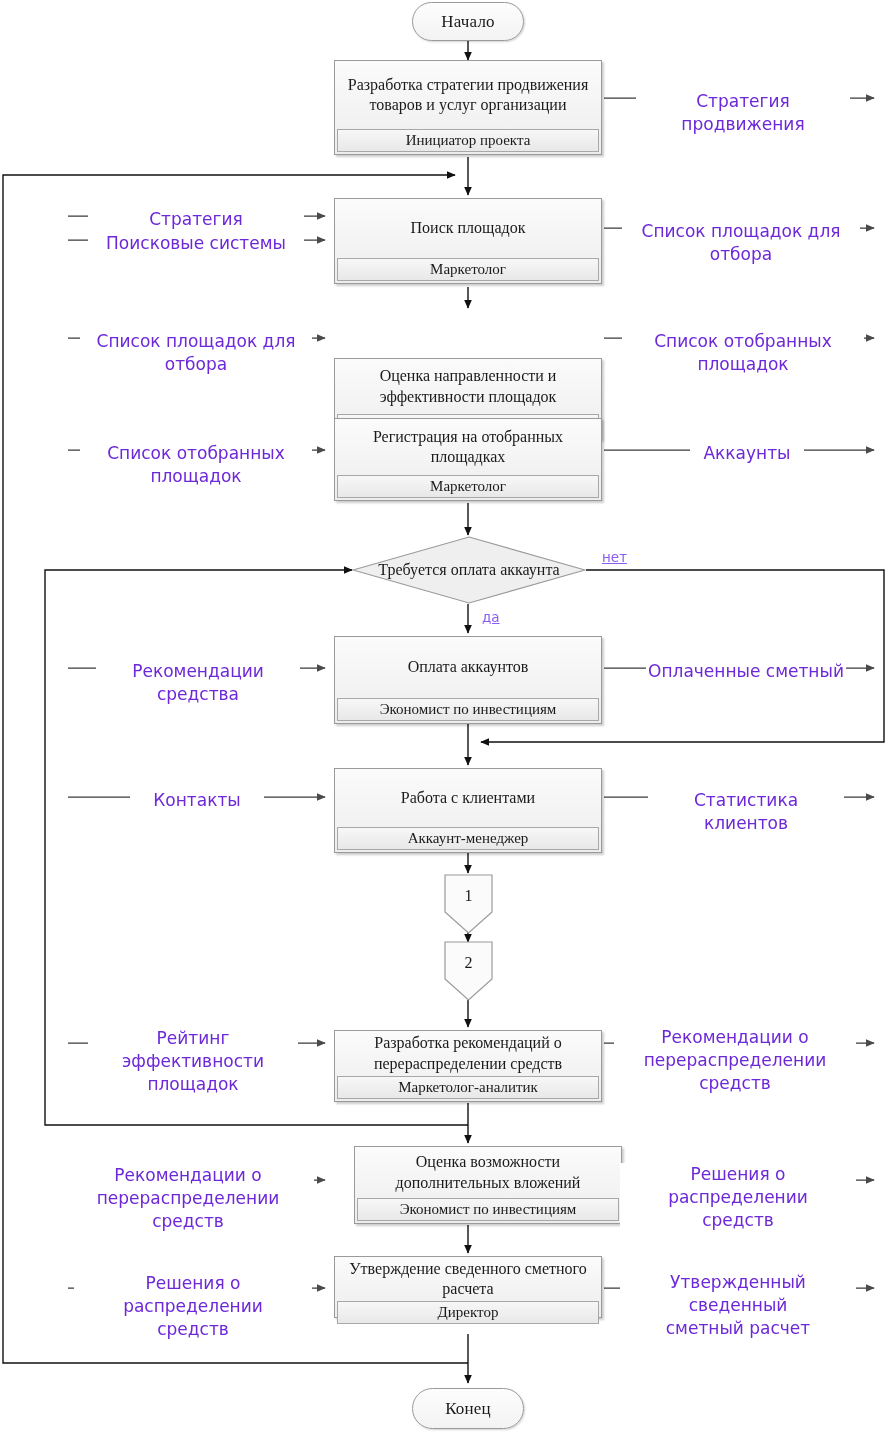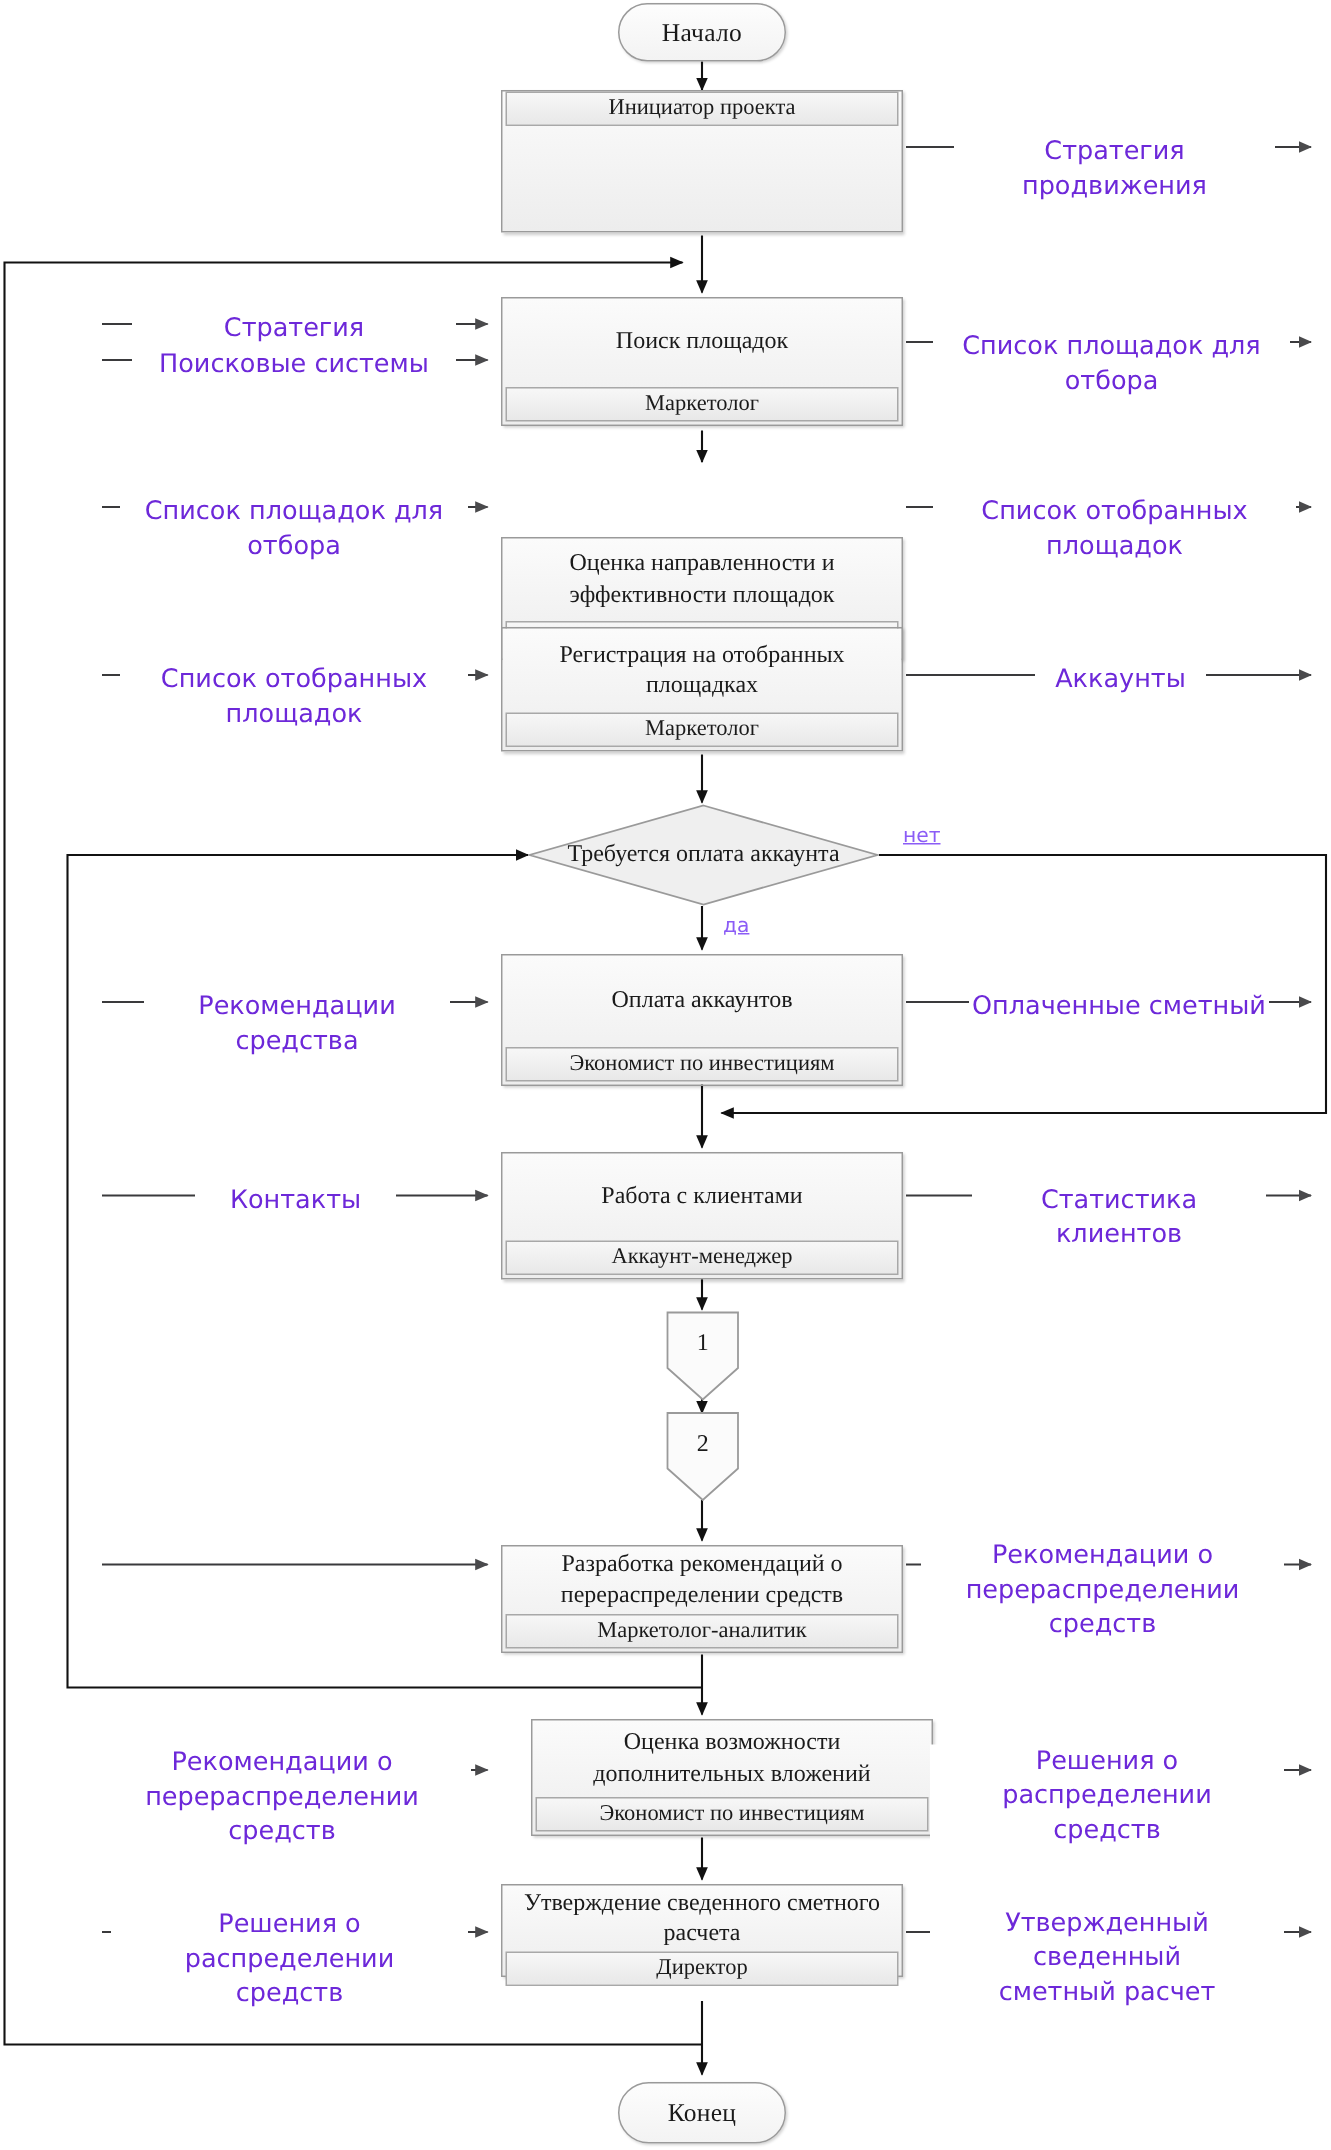--- a/index.html
+++ b/index.html
@@ -135,20 +135,21 @@
       <path d="M604,1180 L874,1180" marker-end="url(#ahg)"></path>
       <path d="M604,1288 L874,1288" marker-end="url(#ahg)"></path>
     </g>
   </svg>
 
   <div class="term" style="left:412px;top:2px;width:112px;height:39px;">
     <span>Начало</span>
   </div>
 
   <div class="proc" style="left:334px;top:60px;width:268px;height:95px;">
+    <div class="body">Разработка стратегии продвижения товаров и услуг организации</div>
     <div class="role">Инициатор проекта</div>
   </div>
 
   <div class="proc" style="left:334px;top:198px;width:268px;height:86px;">
     <div class="body">Поиск площадок</div>
     <div class="role">Маркетолог</div>
   </div>
 
   <div class="proc" style="left:334px;top:310px;width:268px;height:82px;margin-top:48px;">
     <div class="body">Оценка направленности и эффективности площадок</div>
@@ -211,20 +212,22 @@
   <div class="term" style="left:412px;top:1388px;width:112px;height:41px;">
     <span>Конец</span>
   </div>
 
   <div class="flab" style="left:88px;top:208px;width:212px;">Стратегия продвижения</div>
   <div class="flab" style="left:88px;top:232px;width:212px;">Поисковые системы</div>
   <div class="flab" style="left:80px;top:330px;width:228px;">Список площадок для отбора</div>
   <div class="flab" style="left:80px;top:442px;width:228px;">Список отобранных площадок</div>
   <div class="flab" style="left:96px;top:660px;width:200px;">Рекомендации средства</div>
   <div class="flab" style="left:130px;top:789px;width:130px;">Контакты</div>
+  <div class="flab" style="left:88px;top:1027px;width:206px;">Рейтинг эффективности
+площадок</div>
   <div class="flab" style="left:62px;top:1164px;width:248px;">Рекомендации о
 перераспределении средств</div>
   <div class="flab" style="left:74px;top:1272px;width:234px;">Решения о распределении
 средств</div>
 
   <div class="flab" style="left:636px;top:90px;width:210px;">Стратегия продвижения</div>
   <div class="flab" style="left:622px;top:220px;width:234px;">Список площадок для отбора</div>
   <div class="flab" style="left:622px;top:330px;width:238px;">Список отобранных площадок</div>
   <div class="flab" style="left:690px;top:442px;width:110px;">Аккаунты</div>
   <div class="flab" style="left:646px;top:660px;width:196px;">Оплаченные сметный</div>

